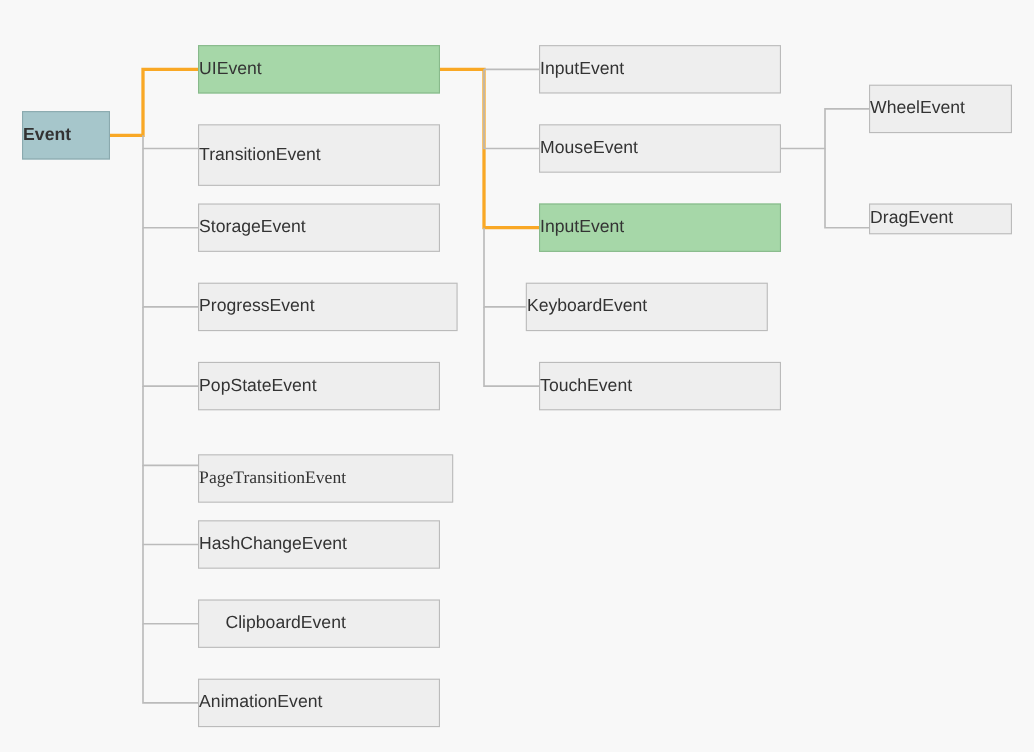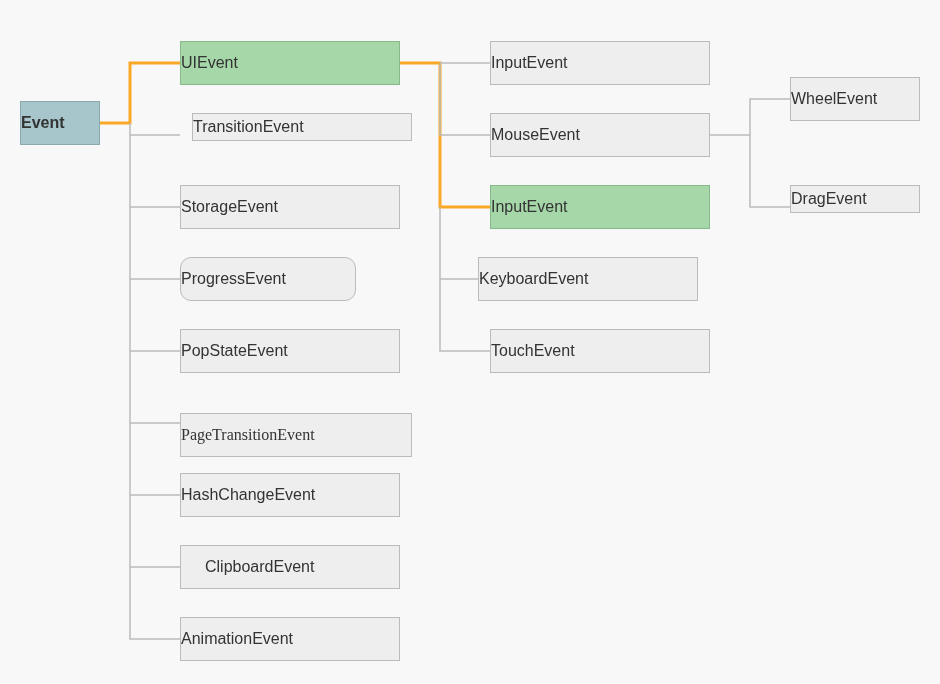--- a/index.html
+++ b/index.html
@@ -68,27 +68,27 @@
   <path class="norm" d="M750 135 V207 H790"></path>
 </svg>
 
 <div class="node root" style="left:20px;  top:101px; width:80px;  height:44px;">
   <span>Event</span>
 </div>
 
 <div class="node hl" style="left:180px; top:41px;  width:220px; height:44px;">
   <span>UIEvent</span>
 </div>
-<div class="node" style="left:180px; top:113px; width:220px; height:28px;margin-left:12px;">
+<div class="node" style="left:180px; top:113px; width:220px; height:56px;">
   <span>TransitionEvent</span>
 </div>
 <div class="node" style="left:180px; top:185px; width:220px; height:44px;">
   <span>StorageEvent</span>
 </div>
-<div class="node" style="left:180px; top:257px; width:176px; height:44px;border-radius:11px;">
+<div class="node" style="left:180px; top:257px; width:236px; height:44px;">
   <span>ProgressEvent</span>
 </div>
 <div class="node" style="left:180px; top:329px; width:220px; height:44px;">
   <span>PopStateEvent</span>
 </div>
 <div class="node" style="left:180px; top:413px; width:232px; height:44px;font-family:Liberation Serif, serif;">
   <span>PageTransitionEvent</span>
 </div>
 <div class="node" style="left:180px; top:473px; width:220px; height:44px;">
   <span>HashChangeEvent</span>

